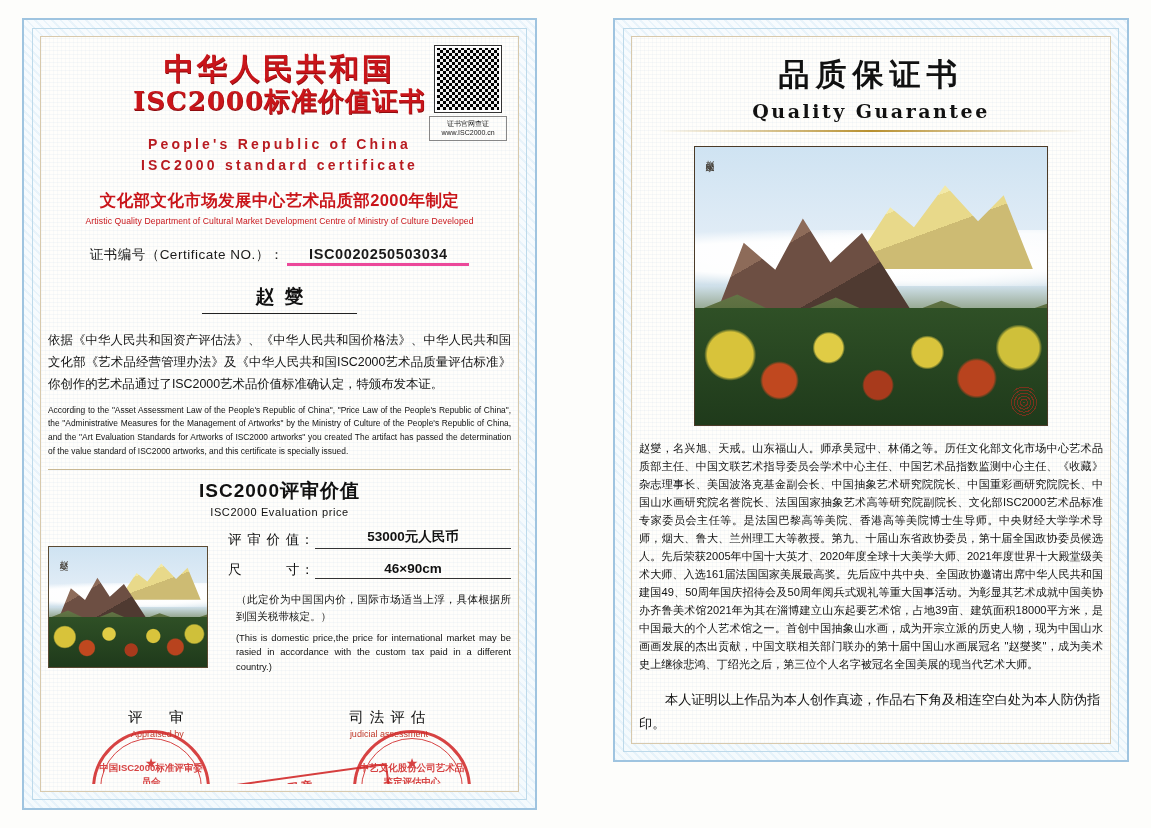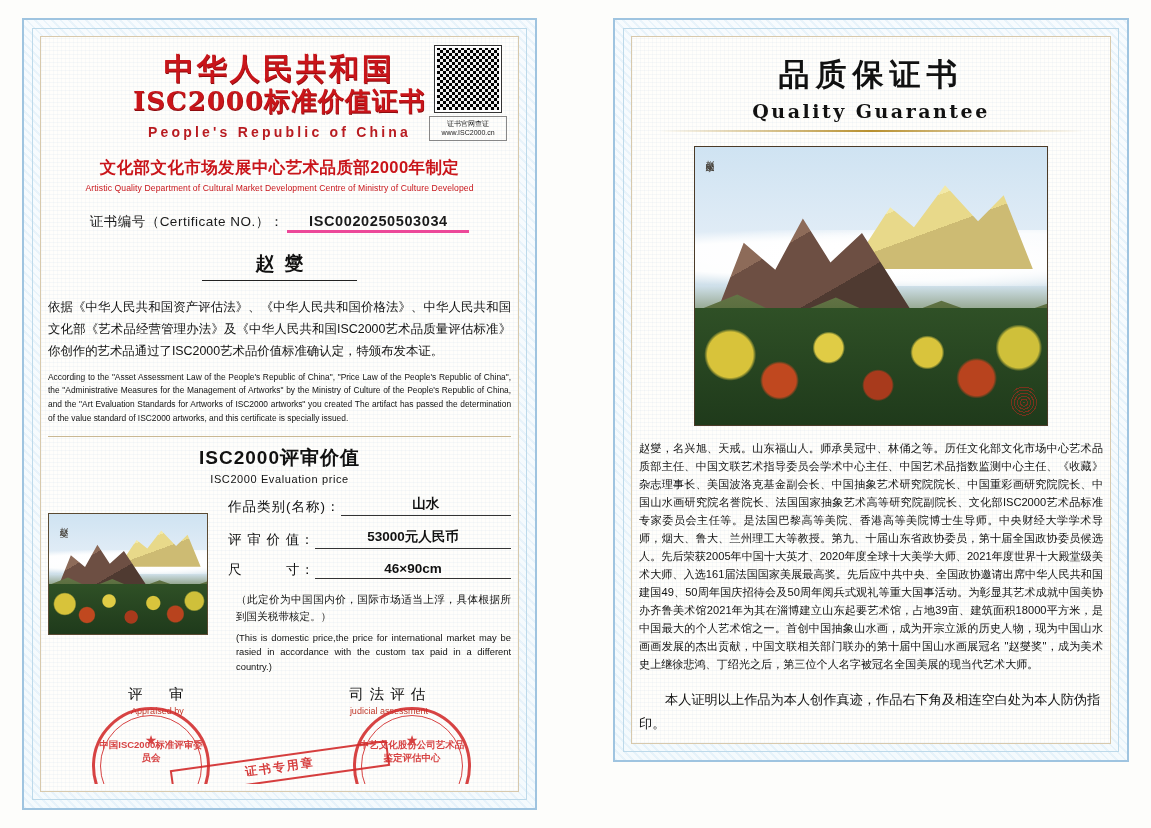--- a/index.html
+++ b/index.html
@@ -86,21 +86,21 @@
     text-align: center;
     line-height: 1.15;
     text-shadow: 0.5px 0.5px 0 #8d0b0e;
   }
   .title-en {
     color: #b81b20;
     font-size: 14px;
     letter-spacing: 3.2px;
     text-align: center;
     font-weight: bold;
-    margin-top: 6px;
+    margin-top: 18px;
     line-height: 1.5;
   }
   .dept-cn {
     color: #c9151a;
     font-weight: bold;
     font-size: 16.5px;
     text-align: center;
     margin-top: 14px;
     letter-spacing: 0.4px;
   }
@@ -454,20 +454,21 @@
         <div class="qr-img"></div>
         <div class="qr-caption">
           <div>证书官网查证</div>
           <div>www.ISC2000.cn</div>
         </div>
       </div>
 
       <div class="title-cn">中华人民共和国</div>
       <div class="title-cn2">ISC2000标准价值证书</div>
       <div class="title-en">People's Republic of China</div>
+      <div class="title-en" style="margin-top:0">ISC2000 standard certificate</div>
 
       <div class="dept-cn">文化部文化市场发展中心艺术品质部2000年制定</div>
       <div class="dept-en">Artistic Quality Department of Cultural Market Development Centre of Ministry of Culture Developed</div>
 
       <div class="row-cert-no">
         <span class="label">证书编号（Certificate NO.）：</span>
         <span class="cert-no-value">ISC0020250503034</span>
       </div>
 
       <div class="artist-name">赵燮</div>
@@ -489,24 +490,20 @@
             <div class="peak-snow"></div>
             <div class="peak-dark"></div>
             <div class="ridge"></div>
             <div class="foliage"></div>
             <div class="art-sig">赵燮</div>
           </div>
         </div>
 
         <div class="fields">
           <div class="field-row">
-            <span class="field-label">作品类别(名称)：</span>
-            <span class="field-value">山水</span>
-          </div>
-          <div class="field-row">
             <span class="field-label">评 审 价 值：</span>
             <span class="field-value">53000元人民币</span>
           </div>
           <div class="field-row">
             <span class="field-label">尺　　　寸：</span>
             <span class="field-value">46×90cm</span>
           </div>
         </div>
 
         <div class="note-cn">（此定价为中国国内价，国际市场适当上浮，具体根据所到国关税带核定。）</div>

